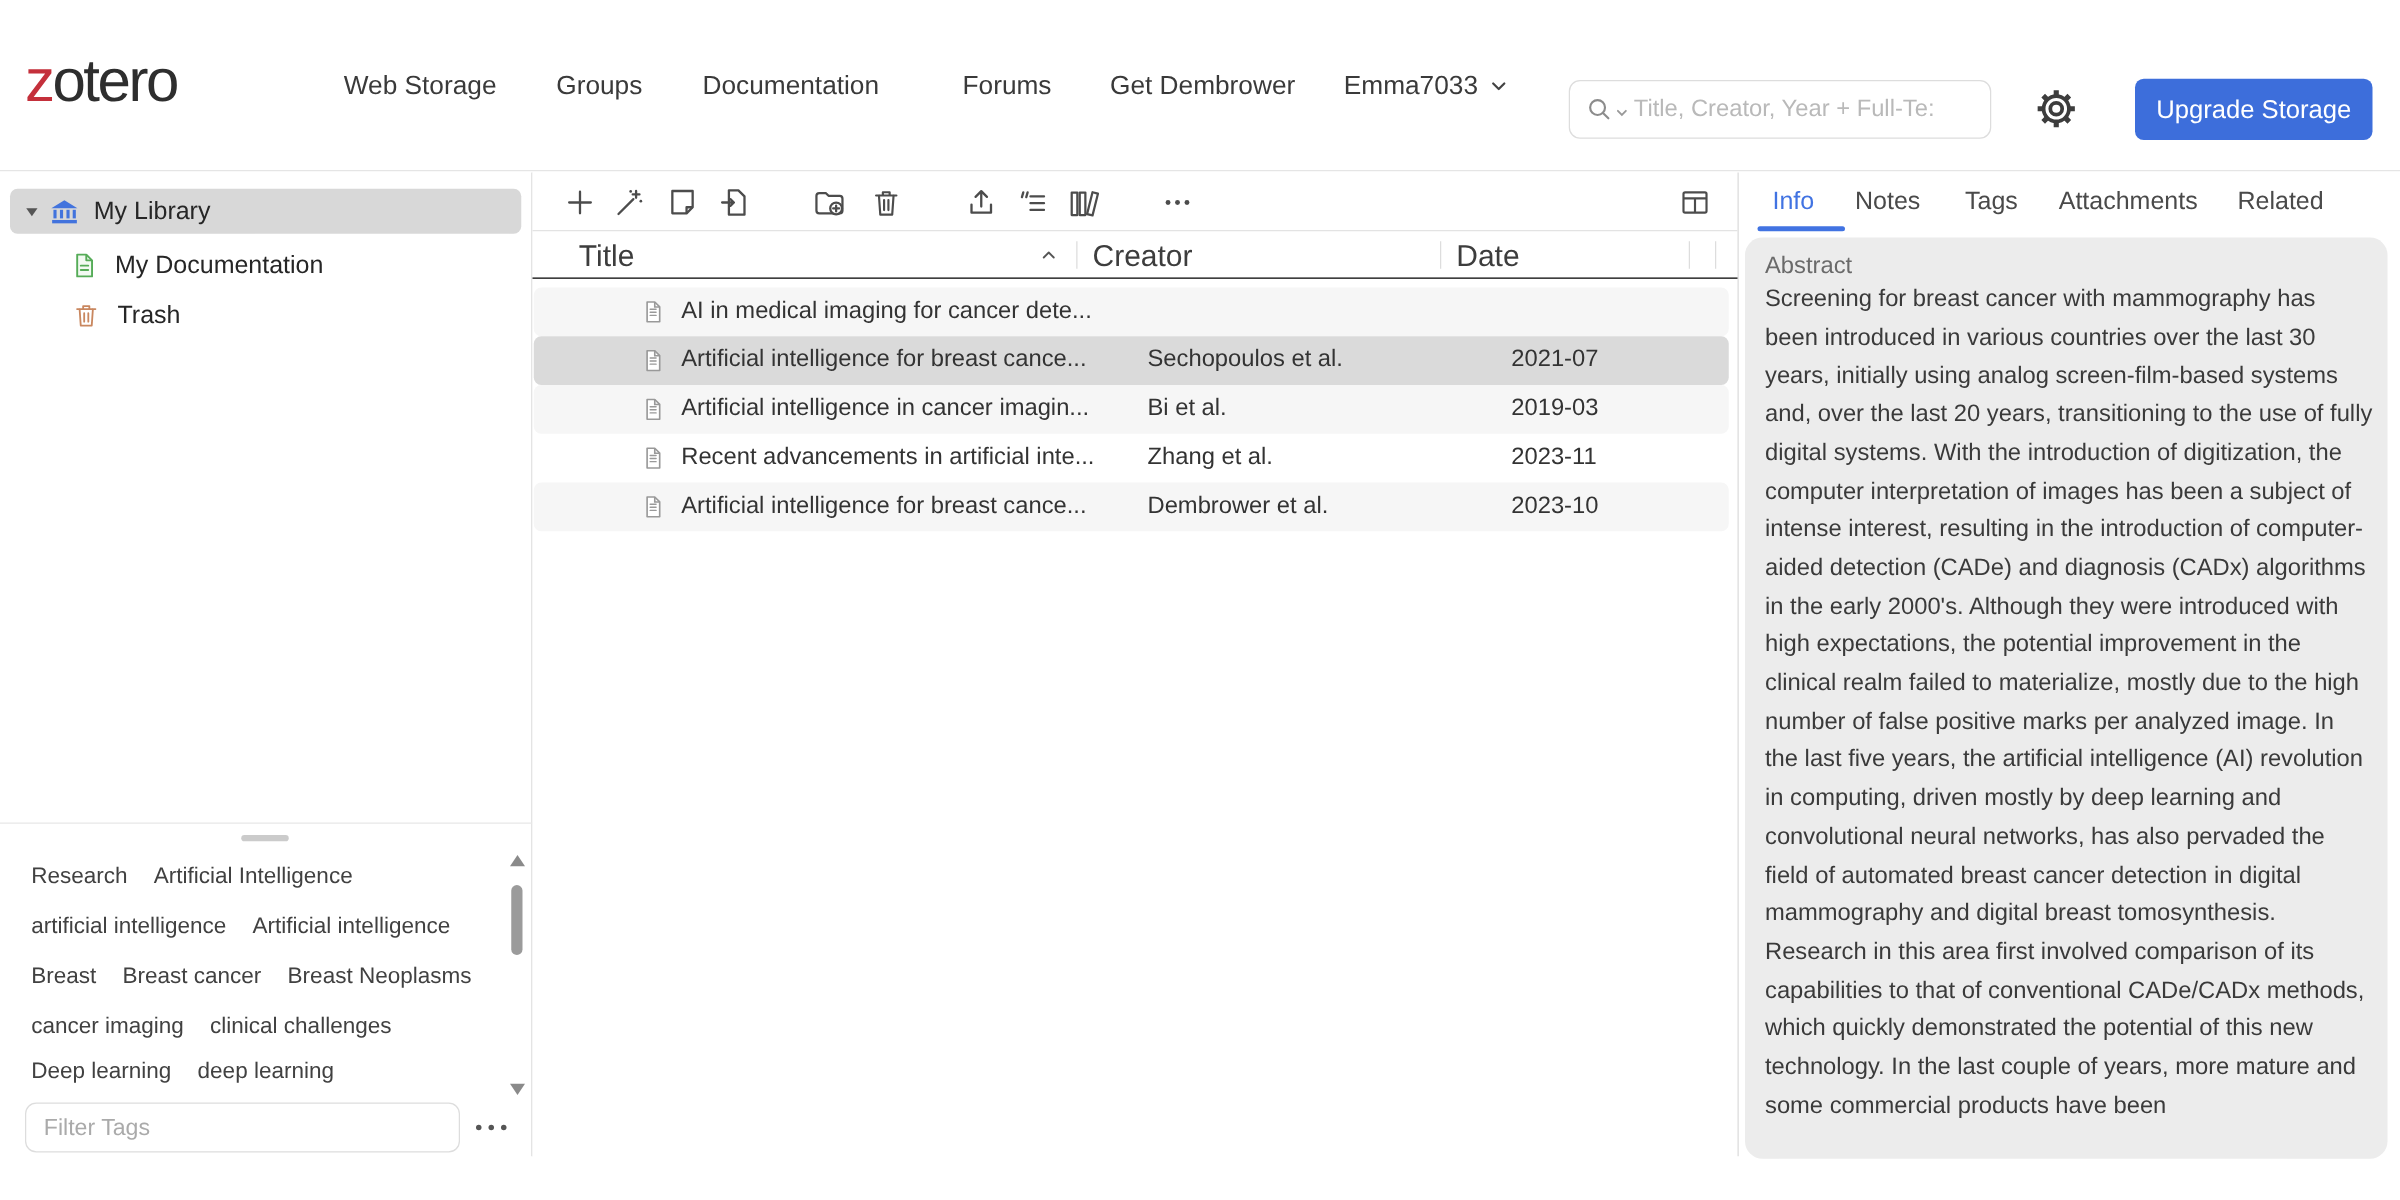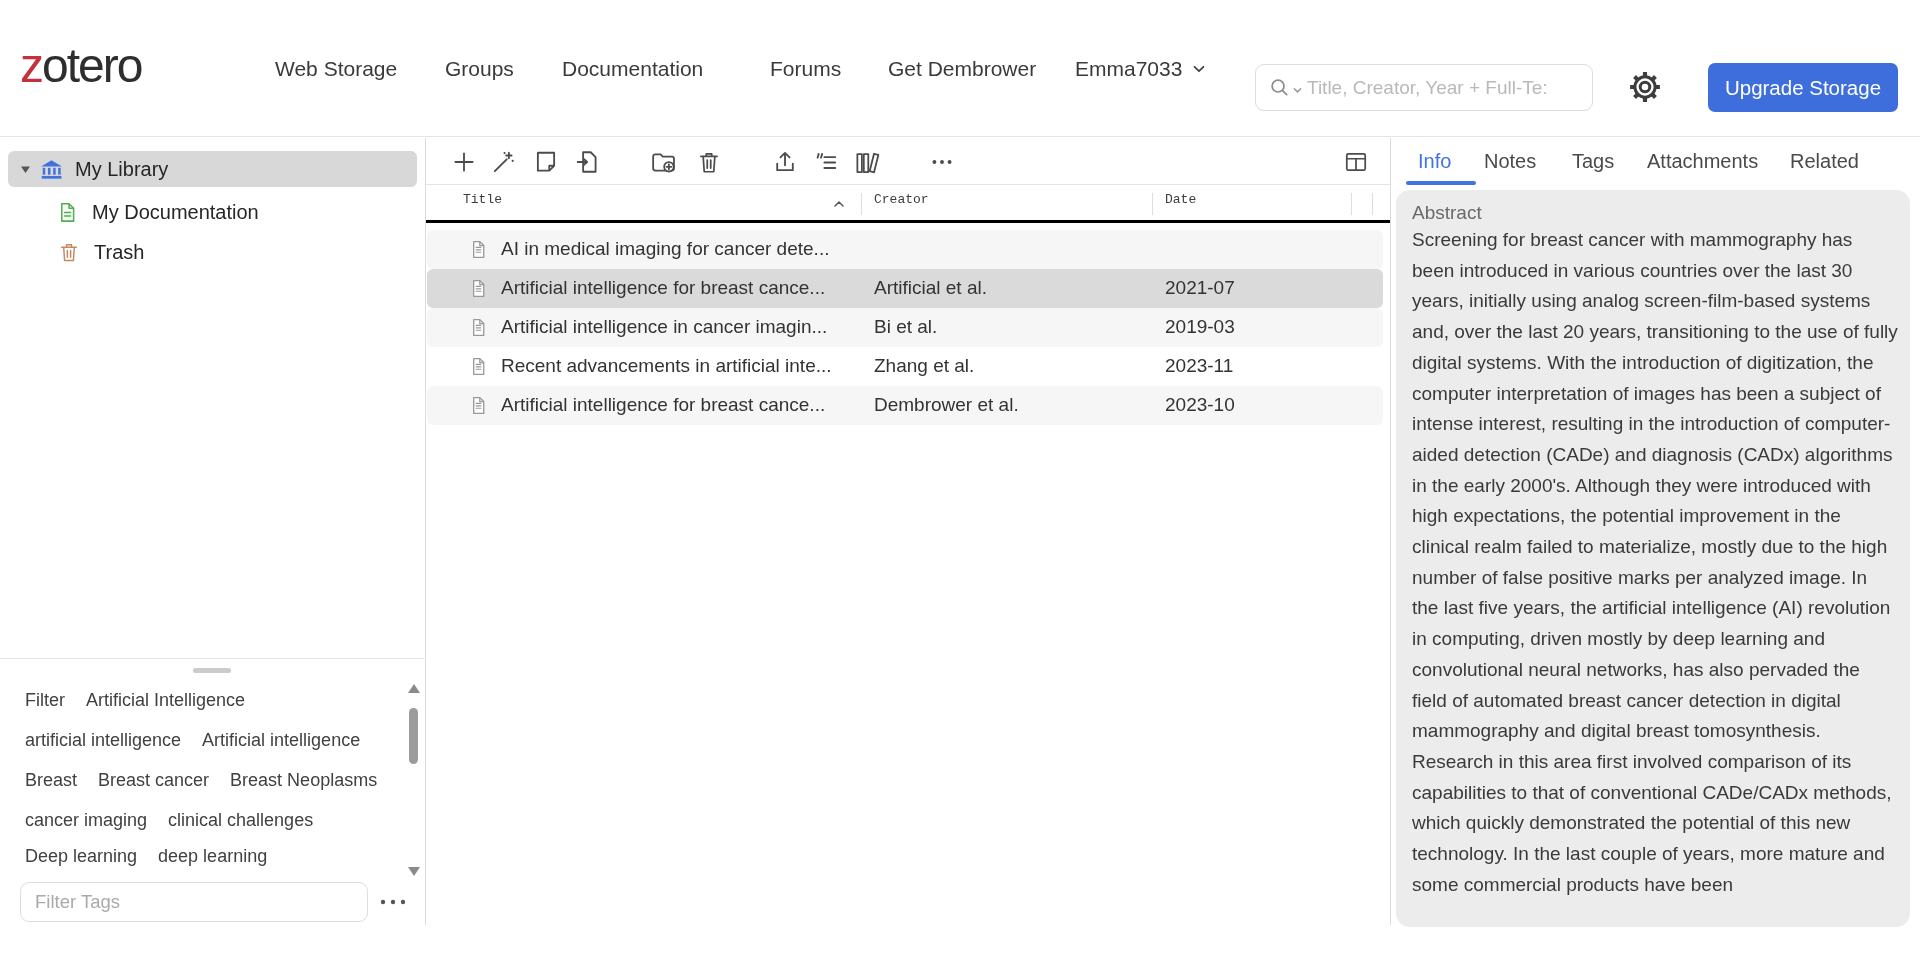--- a/index.html
+++ b/index.html
@@ -35,29 +35,29 @@
   .scroll-dn { bottom:2px; border-left:6px solid transparent; border-right:6px solid transparent; border-top:9px solid #8a8a8a; }
   .scroll-thumb { position:absolute; left:3px; top:26px; width:9px; height:56px; background:#9b9b9b; border-radius:5px; cursor:grab; }
   .filter-input { position:absolute; left:20px; top:744px; width:348px; height:40px; border:1px solid #ddd; border-radius:9px; padding:0 14px; font-size:18.5px; font-family:inherit; color:#444; outline:none; }
   .filter-input::placeholder { color:#aaa; }
   .tag-opts { position:absolute; left:378px; top:748px; width:40px; height:32px; border:none; background:none; cursor:pointer; display:flex; align-items:center; }
 
   
   .main { position:absolute; top:138px; left:426px; width:965px; height:787px; border-right:1px solid #dcdcdc; background:#fff; }
   .toolbar { position:absolute; top:0; left:0; width:100%; height:47px; border-bottom:1px solid #e3e3e3; }
   .tb-icon { position:absolute; top:10px; width:28px; height:28px; border:none; background:none; cursor:pointer; display:flex; align-items:center; justify-content:center; }
-  .listhead { position:absolute; top:47px; left:0; width:100%; height:38px; border-bottom:3px solid #000000; font-size:13px; color:#3d3d3d;font-family:Liberation Mono, monospace; }
+  .listhead { position:absolute; top:47px; left:0; width:100%; height:38px; border-bottom:1px solid #000000; font-size:24px; color:#3d3d3d; }
   .col-label { position:absolute; top:7px; cursor:pointer; }
   .head-div { position:absolute; top:8px; height:22px; border-left:1px solid #ddd; }
   .sort-caret { position:absolute; left:405px; top:11px; }
   .item-row { position:absolute; left:1px; width:956px; height:39px; border-radius:6px; cursor:default; }
   .item-row.zebra { background:#f6f6f6; }
   .item-row.sel { background:#dadada; }
   .item-row .dicon { position:absolute; left:41px; top:9px; }
-  .item-row span { position:absolute; top:8px; font-size:19px; color:#333; white-space:nowrap; }
+  .item-row span { position:absolute; top:8px; font-size:19px; color:#333; white-space:nowrap;margin-left:44px; }
   .it-title { left:74px; }
   .it-creator { left:447px; }
   .it-date { left:738px; }
 
   
   .details { position:absolute; top:138px; left:1392px; width:528px; height:787px; background:#fff; }
   .tab { position:absolute; top:0; height:47px; display:flex; align-items:center; font-size:20px; color:#4a4a4a; cursor:pointer; }
   .tab.active { color:#4173e2; }
   .tab-underline { position:absolute; left:14px; top:43px; width:70px; height:4px; background:#4173e2; border-radius:2px; }
   .abstract-box { position:absolute; left:4px; top:52px; width:514px; height:737px; background:#ececec; border-radius:14px; padding:12px 16px; overflow:hidden; }
@@ -151,21 +151,21 @@
         <path d="M4 6.8h16M9.3 6.8V4.2h5.4v2.6M6.2 6.8l1 14.4h9.6l1-14.4M10.2 10.4v7.4M13.8 10.4v7.4"></path>
       </svg>
     </span>
     <span class="clabel" style="left:86px">Trash</span>
   </div>
 
   <div class="tags-divider"></div>
   <div class="drag-handle"></div>
 
   <div class="tag-row" style="top:542px">
-    <span class="tag">Filter</span>
+    <span class="tag">Research</span>
     <span class="tag">Artificial Intelligence</span>
   </div>
   <div class="tag-row" style="top:582px">
     <span class="tag">artificial intelligence</span>
     <span class="tag">Artificial intelligence</span>
   </div>
   <div class="tag-row" style="top:622px">
     <span class="tag">Breast</span>
     <span class="tag">Breast cancer</span>
     <span class="tag">Breast Neoplasms</span>
@@ -298,21 +298,21 @@
   </div>
   <div class="item-row sel" style="top:131px">
     <span class="dicon">
         <svg width="21" height="21" viewBox="0 0 24 24">
           <path d="M6.5 3h7L18 7.5V21H6.5z" fill="#fff" stroke="#999" stroke-width="1.5" stroke-linejoin="round"></path>
           <path d="M13.5 3v4.5H18" fill="none" stroke="#999" stroke-width="1.5"></path>
           <path d="M9.3 9.6h5.4M9.3 12.4h5.4M9.3 15.2h5.4" stroke="#999" stroke-width="1.3" stroke-linecap="round"></path>
         </svg>
       </span>
     <span class="it-title">Artificial intelligence for breast cance...</span>
-    <span class="it-creator">Artificial et al.</span>
+    <span class="it-creator">Sechopoulos et al.</span>
     <span class="it-date">2021-07</span>
   </div>
   <div class="item-row zebra" style="top:170px">
     <span class="dicon">
         <svg width="21" height="21" viewBox="0 0 24 24">
           <path d="M6.5 3h7L18 7.5V21H6.5z" fill="#fff" stroke="#999" stroke-width="1.5" stroke-linejoin="round"></path>
           <path d="M13.5 3v4.5H18" fill="none" stroke="#999" stroke-width="1.5"></path>
           <path d="M9.3 9.6h5.4M9.3 12.4h5.4M9.3 15.2h5.4" stroke="#999" stroke-width="1.3" stroke-linecap="round"></path>
         </svg>
       </span>

